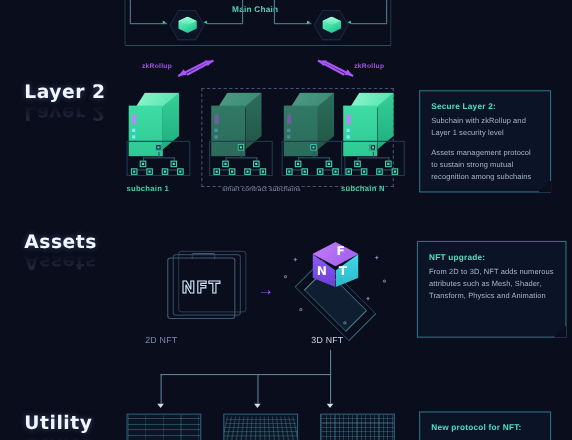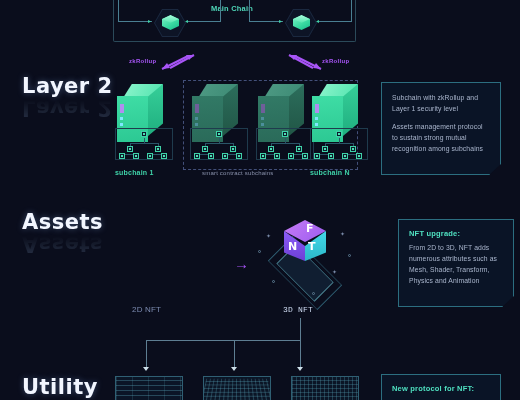--- a/index.html
+++ b/index.html
@@ -8,21 +8,21 @@
     width:520px; height:400px; position:relative; overflow:hidden;
     font-family:"Liberation Sans", sans-serif;
     background:#0a0d1c;
   }
   .root { position:absolute; inset:0; }
 
   
   .sec-head {
     position:absolute; left:22px;
     font-family:"DejaVu Sans", sans-serif;
-    font-weight:700; font-size:21px; letter-spacing:.5px;
+    font-weight:700; font-size:17px; letter-spacing:.5px;
     color:#f2f6ff; line-height:1;
     text-shadow:0 0 6px rgba(150,190,255,.35);
   }
   .sec-head .refl {
     display:block; transform:scaleY(-1); opacity:.17;
     color:#9fc4ee; text-shadow:none;
     -webkit-mask-image:linear-gradient(#000,transparent 85%);
             mask-image:linear-gradient(#000,transparent 85%);
   }
 
@@ -378,30 +378,38 @@
     <div class="tline" style="left:6px;  top:25px; width:15px; height:1px;"></div>
     <div class="tline" style="left:34px; top:25px; width:15px; height:1px;"></div>
     <div class="tnode" style="left:3px;  top:24px;"></div>
     <div class="tnode" style="left:17px; top:24px;"></div>
     <div class="tnode" style="left:31px; top:24px;"></div>
     <div class="tnode" style="left:45px; top:24px;"></div>
   </div>
   <div class="lbl teal" style="left:310px; top:169px;">subchain N</div>
 
   <div class="callout" style="left:381px; top:82px; width:120px; height:93px;">
+    <div class="co-title">Secure Layer 2:</div>
     <div class="co-body">Subchain with zkRollup and Layer 1 security level</div>
     <div class="co-gap"></div>
     <div class="co-body">Assets management protocol to sustain strong mutual recognition among subchains</div>
   </div>
 
   <div class="sec-head" style="top:212px;">
     <span>Assets</span>
     <span class="refl">Assets</span>
   </div>
 
+  <div class="nft2d">
+    <div class="card c3"></div>
+    <div class="card c2"></div>
+    <div class="card c1"></div>
+    <div class="handle"></div>
+    <div class="txt">NFT</div>
+  </div>
   <div class="lbl" style="left:132px; top:305px; color:#7c8bb0; font-size:8px;">2D NFT</div>
 
   <div class="bigarrow">→</div>
 
   <div class="nft3d">
     <div class="plat">
       <div class="pd"></div>
       <div class="pd2"></div>
     </div>
     <div class="cube3d">
@@ -413,23 +421,23 @@
       <span class="gl gT">T</span>
     </div>
     <span class="spark" style="left:16px; top:14px;">✦</span>
     <span class="spark" style="left:90px; top:12px;">✦</span>
     <span class="spark" style="left:82px; top:50px;">✦</span>
     <span class="dot" style="left:8px;  top:32px;"></span>
     <span class="dot" style="left:98px; top:36px;"></span>
     <span class="dot" style="left:22px; top:62px;"></span>
     <span class="dot" style="left:62px; top:74px;"></span>
   </div>
-  <div class="lbl" style="left:283px; top:305px; color:#cfdcf2; font-size:8px;font-family:Liberation Mono, monospace;">3D NFT</div>
-
-  <div class="callout" style="left:398px; top:219px; width:116px; height:88px;">
+  <div class="lbl" style="left:283px; top:305px; color:#cfdcf2; font-size:8px;">3D NFT</div>
+
+  <div class="callout" style="left:379px; top:219px; width:136px; height:88px;">
     <div class="co-title">NFT upgrade:</div>
     <div class="co-body">From 2D to 3D, NFT adds numerous attributes such as Mesh, Shader, Transform, Physics and Animation</div>
   </div>
 
   <div class="conn" style="left:300px; top:318px; width:1px; height:22px;"></div>
   <div class="conn" style="left:146px; top:340px; width:155px; height:1px;"></div>
   <div class="conn" style="left:146px; top:340px; width:1px; height:27px;"></div>
   <div class="conn" style="left:234px; top:340px; width:1px; height:27px;"></div>
   <div class="conn" style="left:300px; top:340px; width:1px; height:27px;"></div>
   <div class="arrowdn" style="left:143px; top:367px;"></div>

